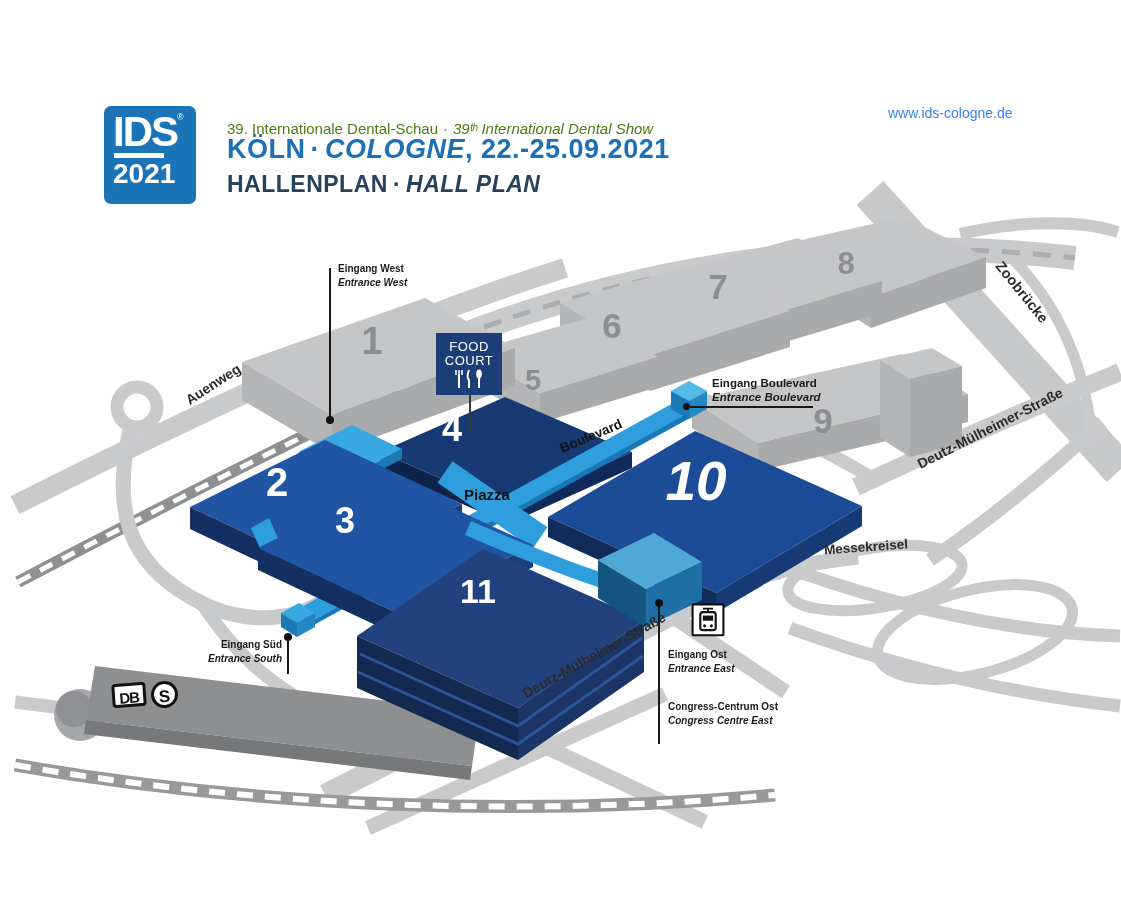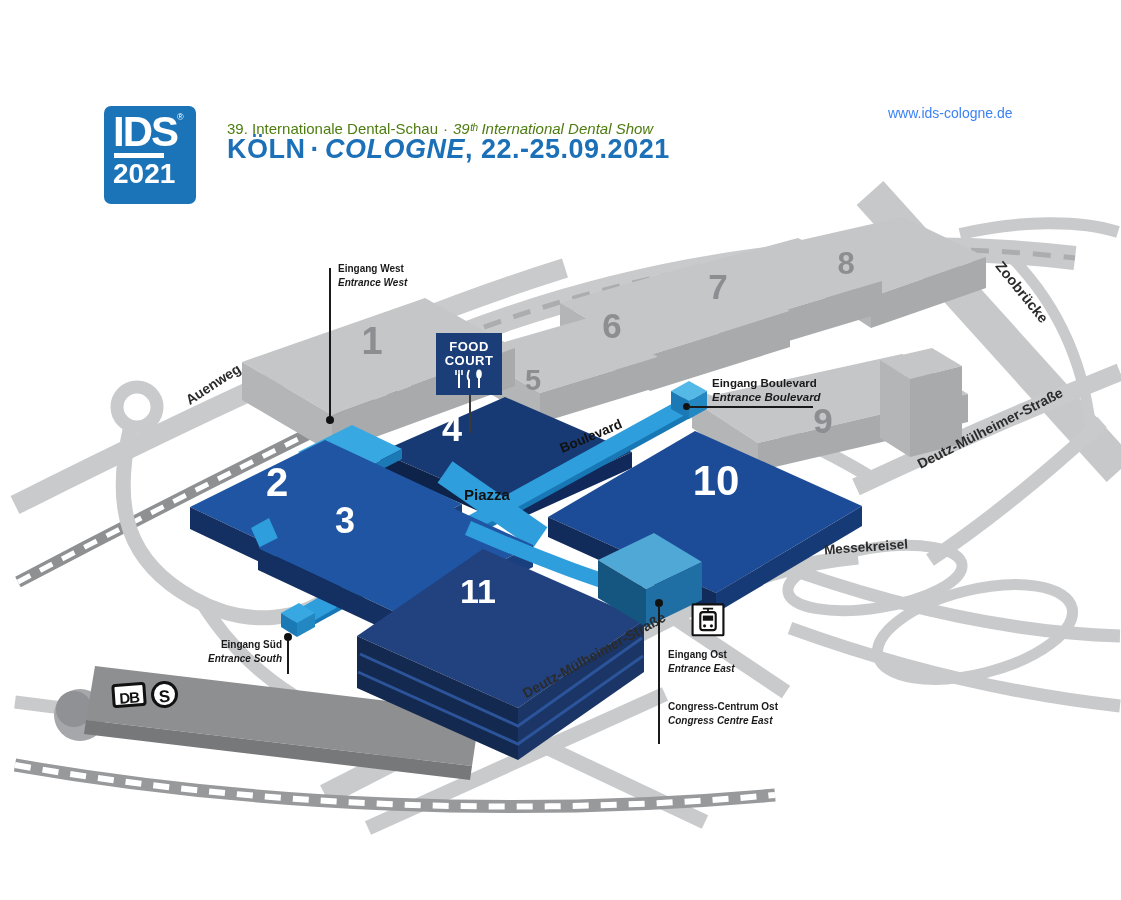--- a/index.html
+++ b/index.html
@@ -33,21 +33,21 @@
   .ent-label{position:absolute;color:#1a1a1a;font-size:10px;line-height:1.4;white-space:nowrap;}
   .ent-de{font-weight:700;}
   .ent-en{font-weight:700;font-style:italic;}
   .ent-small{font-size:11.5px;line-height:1.25;}
   .leader-v{position:absolute;width:2px;background:#1a1a1a;}
   .leader-h{position:absolute;height:2px;background:#1a1a1a;}
   .dot{position:absolute;width:8px;height:8px;border-radius:50%;background:#111;}
 
   .foodcourt{position:absolute;left:436px;top:333px;width:66px;height:62px;background:#1C3E78;
              color:#fff;text-align:center;box-sizing:border-box;padding-top:7px;}
-  .fc-line{font-size:13px;font-weight:700;line-height:14px;letter-spacing:0.5px;}
+  .fc-line{font-size:13px;font-weight:400;line-height:14px;letter-spacing:0.5px;}
   .fc-pole{position:absolute;left:469px;top:395px;width:2px;height:38px;background:#3a3a3a;}
 
   .db-badge{position:absolute;left:112px;top:683px;width:34px;height:24px;border:3px solid #111;
             border-radius:4px;background:#fff;color:#111;font-size:15px;font-weight:900;
             text-align:center;line-height:24px;box-sizing:border-box;transform:rotate(-4deg);letter-spacing:-1px;}
   .s-badge{position:absolute;left:151px;top:681px;width:27px;height:27px;border:3px solid #111;
            border-radius:50%;background:#fff;color:#111;font-size:17px;font-weight:900;
            text-align:center;line-height:26px;box-sizing:border-box;transform:rotate(-4deg);}
   .tram{position:absolute;left:690px;top:601px;}
 </style>
@@ -59,20 +59,21 @@
   <div class="logo">
     <div><span class="logo-ids">IDS</span><span class="logo-reg">®</span></div>
     <div class="logo-bar"></div>
     <div class="logo-year">2021</div>
   </div>
 
   <div class="subtitle"><span>39. Internationale Dental-Schau</span><span class="sep">·</span><span class="it">39ᵗʰ International Dental Show</span></div>
 
   <div class="main-title"><span>KÖLN</span><span class="sep">·</span><span class="it">COLOGNE</span><span>, 22.-25.09.2021</span></div>
 
+  <div class="plan-title"><span>HALLENPLAN</span><span class="sep">·</span><span class="it">HALL PLAN</span></div>
 
   <div class="website">www.ids-cologne.de</div>
 
   <svg class="map-svg" width="1121" height="900" viewBox="0 0 1121 900">
 
     <g>
       <path d="M 15 505 C 170 428 360 332 565 268" stroke="#C9CACC" stroke-width="20" fill="none"></path>
       <path d="M 18 582 C 170 502 330 422 485 348" stroke="#8E9092" stroke-width="12" fill="none"></path>
       <path d="M 18 582 C 170 502 330 422 485 348" stroke="#ffffff" stroke-width="5" stroke-dasharray="14 11" fill="none"></path>
       <path d="M 455 338 C 640 266 850 232 1075 258" stroke="#C9CACC" stroke-width="24" fill="none"></path>
@@ -210,21 +211,21 @@
 
   <div class="hallnum" style="left:372px;top:341px;font-size:38px;">1</div>
   <div class="hallnum" style="left:533px;top:380px;font-size:29px;">5</div>
   <div class="hallnum" style="left:612px;top:326px;font-size:35px;">6</div>
   <div class="hallnum" style="left:718px;top:287px;font-size:35px;">7</div>
   <div class="hallnum" style="left:846px;top:264px;font-size:31px;">8</div>
   <div class="hallnum" style="left:823px;top:421px;font-size:35px;">9</div>
   <div class="hallnum blue" style="left:277px;top:482px;font-size:40px;">2</div>
   <div class="hallnum blue" style="left:345px;top:521px;font-size:36px;">3</div>
   <div class="hallnum blue" style="left:452px;top:429px;font-size:36px;">4</div>
-  <div class="hallnum blue" style="left:716px;top:481px;font-size:42px;">10</div>
+  <div class="hallnum blue" style="left:696px;top:481px;font-size:55px;font-style:italic;">10</div>
   <div class="hallnum blue" style="left:478px;top:591px;font-size:34px;">11</div>
 
   <div class="street" style="left:213px;top:384px;transform:translate(-50%,-50%) rotate(-33deg);">Auenweg</div>
   <div class="street" style="left:1022px;top:292px;font-size:14.5px;transform:translate(-50%,-50%) rotate(51deg);">Zoobrücke</div>
   <div class="street" style="left:990px;top:428px;transform:translate(-50%,-50%) rotate(-27deg);">Deutz-Mülheimer-Straße</div>
   <div class="street" style="left:594px;top:655px;transform:translate(-50%,-50%) rotate(-29deg);">Deutz-Mülheimer-Straße</div>
   <div class="street" style="left:866px;top:547px;font-size:13.5px;transform:translate(-50%,-50%) rotate(-4deg);">Messekreisel</div>
   <div class="street" style="left:591px;top:436px;font-size:13.5px;color:#111;transform:translate(-50%,-50%) rotate(-23deg);">Boulevard</div>
   <div class="street" style="left:487px;top:494px;font-size:15px;color:#111;">Piazza</div>
 

